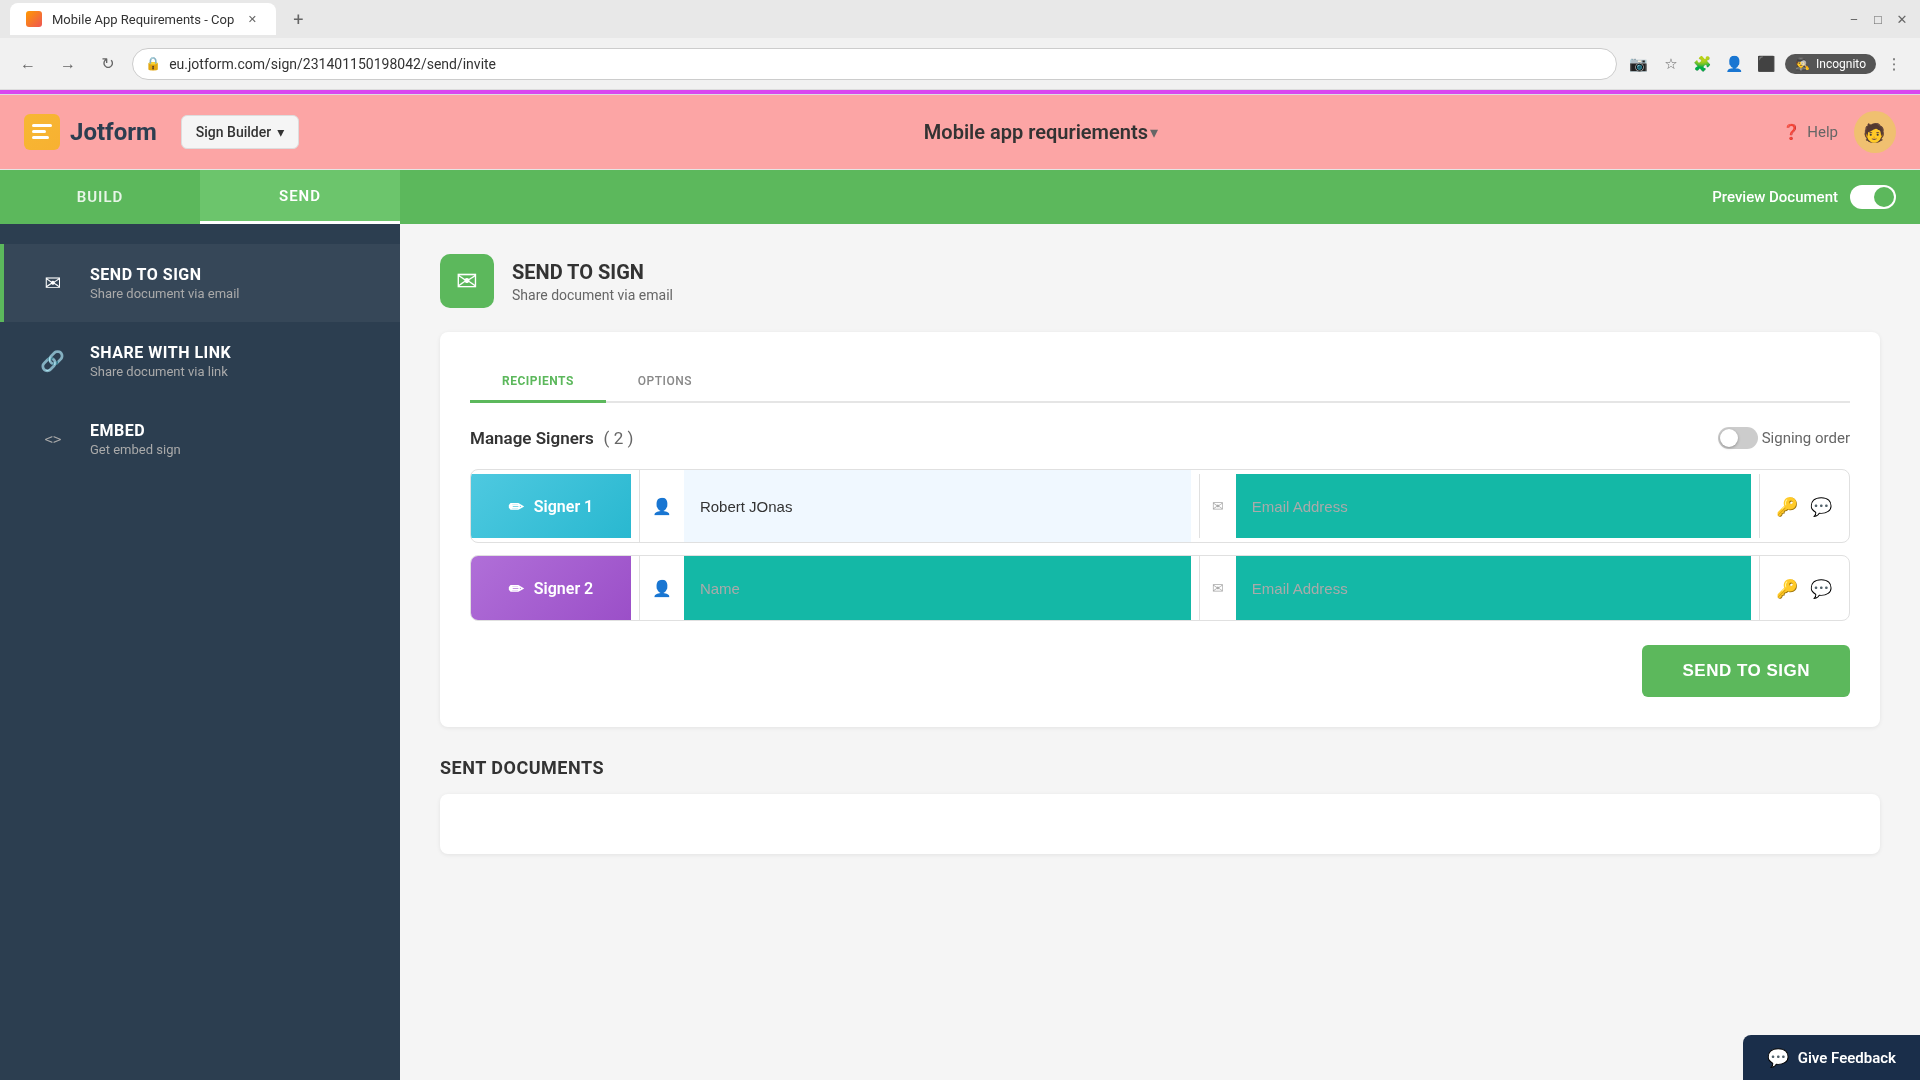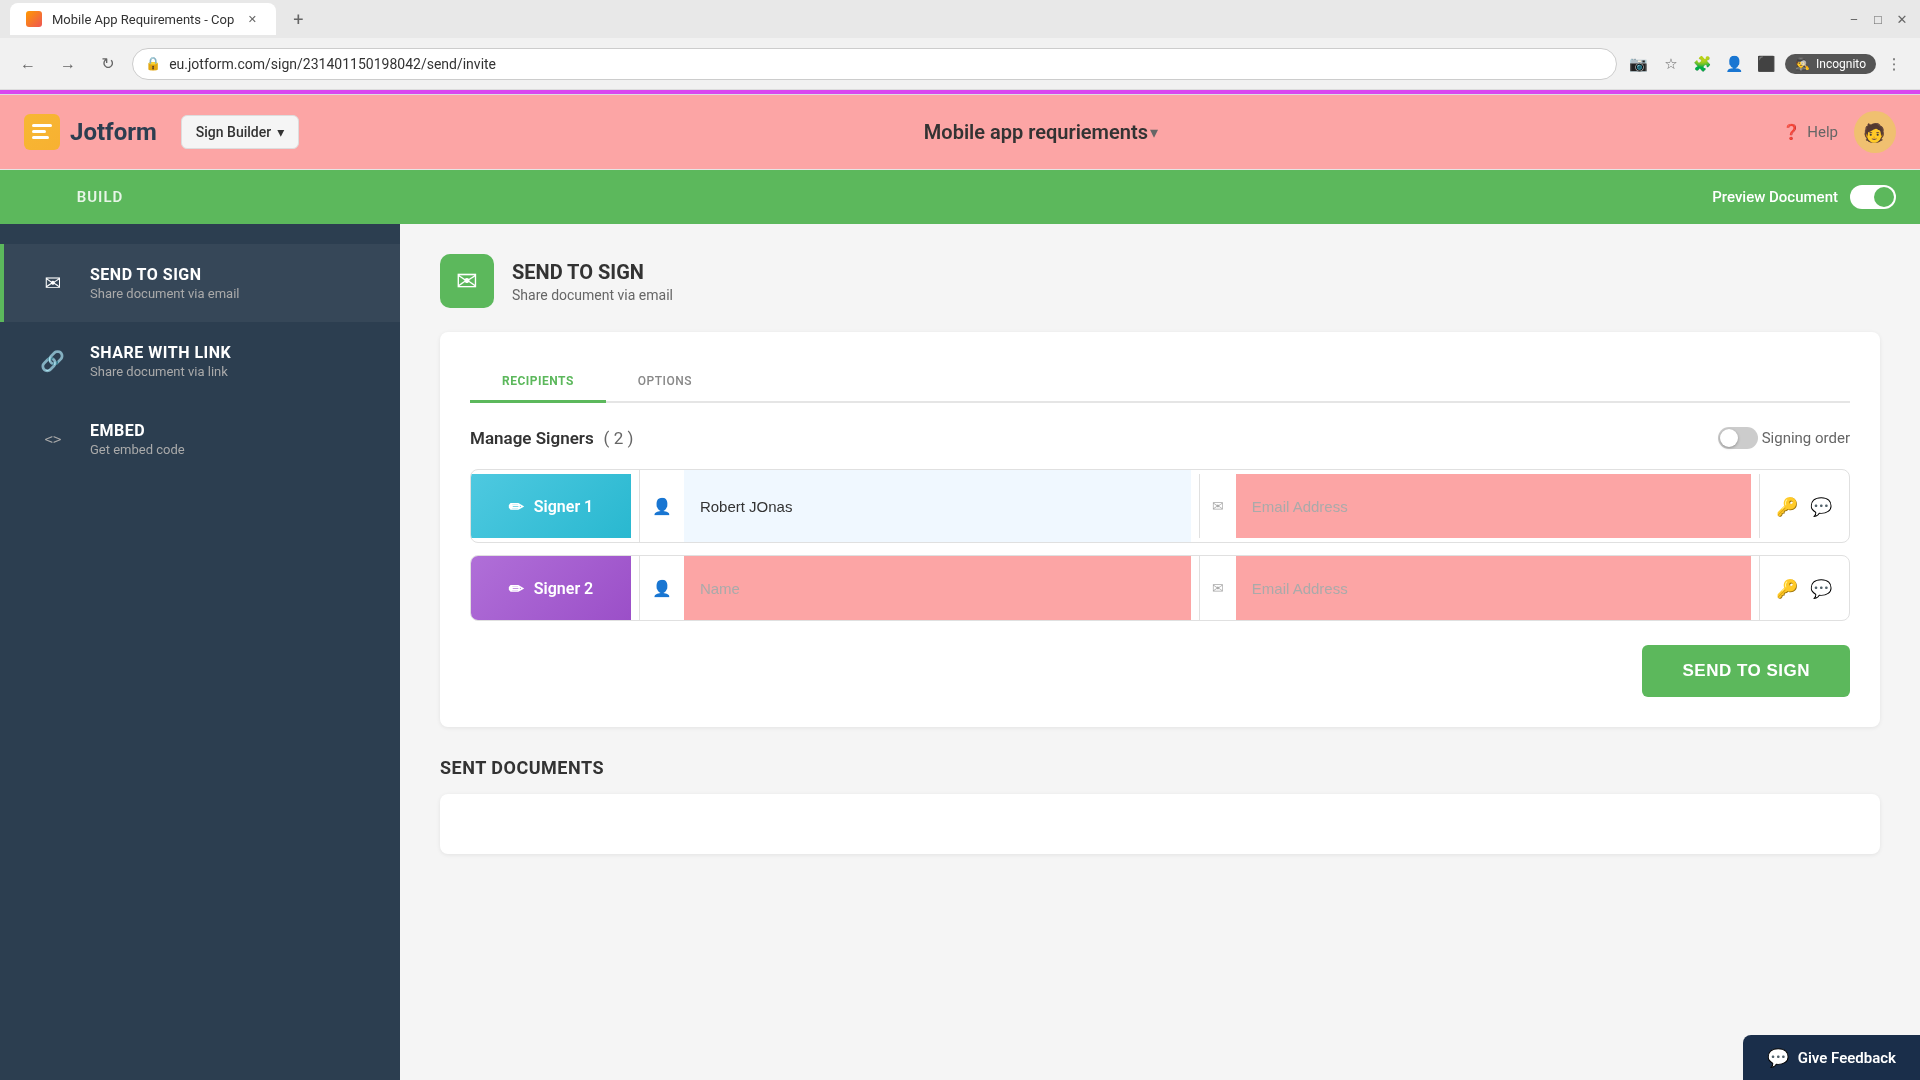--- a/index.html
+++ b/index.html
@@ -85,21 +85,21 @@
     .signing-order-row { display: flex; align-items: center; gap: 4px; color: #666; font-size: 15px; }
     .toggle-sm { width: 40px; height: 22px; background: #ccc; border-radius: 11px; position: relative; cursor: pointer; }
     .toggle-sm-knob { width: 18px; height: 18px; background: #fff; border-radius: 50%; position: absolute; top: 2px; left: 2px; box-shadow: 0 1px 3px rgba(0,0,0,0.3); }
 
     
     .signer-row { display: flex; align-items: center; gap: 8px; margin-bottom: 12px; border: 1px solid #e0e0e0; border-radius: 8px; overflow: hidden; }
     .signer-badge { padding: 0 20px; height: 64px; display: flex; align-items: center; justify-content: center; gap: 10px; font-size: 16px; font-weight: 600; color: #fff; min-width: 160px; }
     .signer-badge.signer1 { background: linear-gradient(135deg, #4ec9e0, #29b8d0); }
     .signer-badge.signer2 { background: linear-gradient(135deg, #b06fd8, #9b4fc8); }
     .signer-badge-icon { font-size: 18px; }
-    .signer-input { flex: 1; height: 64px; border: none; border-left: 1px solid #e0e0e0; padding: 0 16px; font-size: 15px; color: #333; outline: none; background: #fca5a5; }
+    .signer-input { flex: 1; height: 64px; border: none; border-left: 1px solid #e0e0e0; padding: 0 16px; font-size: 15px; color: #333; outline: none; background: #14b8a6; }
     .signer-input.focused { background: #f0f8ff; border-color: #4ec9e0; }
     .signer-input::placeholder { color: #aaa; }
     .signer-actions { display: flex; align-items: center; gap: 12px; padding: 0 16px; height: 64px; border-left: 1px solid #e0e0e0; }
     .signer-action-icon { color: #aaa; font-size: 18px; cursor: pointer; }
 
     
     .send-btn-row { display: flex; justify-content: flex-end; margin-top: 24px; }
     .send-btn { background: #5cb85c; color: #fff; border: none; border-radius: 6px; padding: 16px 40px; font-size: 17px; font-weight: 700; cursor: pointer; letter-spacing: 0.5px; text-transform: uppercase; }
 
     
@@ -186,20 +186,23 @@
         <span>Help</span>
       </div>
       <div class="avatar">🧑</div>
     </div>
   </div>
 
   <div class="tab-nav">
     <div class="tab-nav-item">
       <span>BUILD</span>
     </div>
+    <div class="tab-nav-item active">
+      <span>SEND</span>
+    </div>
     <div class="tab-nav-preview">
       <span>Preview Document</span>
       <div class="toggle-switch">
         <div class="toggle-switch-knob"></div>
       </div>
     </div>
   </div>
 
   <div class="main-content">
 
@@ -215,21 +218,21 @@
         <div class="sidebar-icon">🔗</div>
         <div class="sidebar-item-text">
           <div class="sidebar-item-title">SHARE WITH LINK</div>
           <div class="sidebar-item-subtitle">Share document via link</div>
         </div>
       </div>
       <div class="sidebar-item">
         <div class="sidebar-icon" style="font-family:monospace;font-size:14px;color:#aaa;">&lt;&gt;</div>
         <div class="sidebar-item-text">
           <div class="sidebar-item-title">EMBED</div>
-          <div class="sidebar-item-subtitle">Get embed code</div>
+          <div class="sidebar-item-subtitle">Get embed sign</div>
         </div>
       </div>
     </div>
 
     <div class="content-area">
 
       <div class="section-header">
         <div class="section-header-icon">
           <span>✉</span>
         </div>

